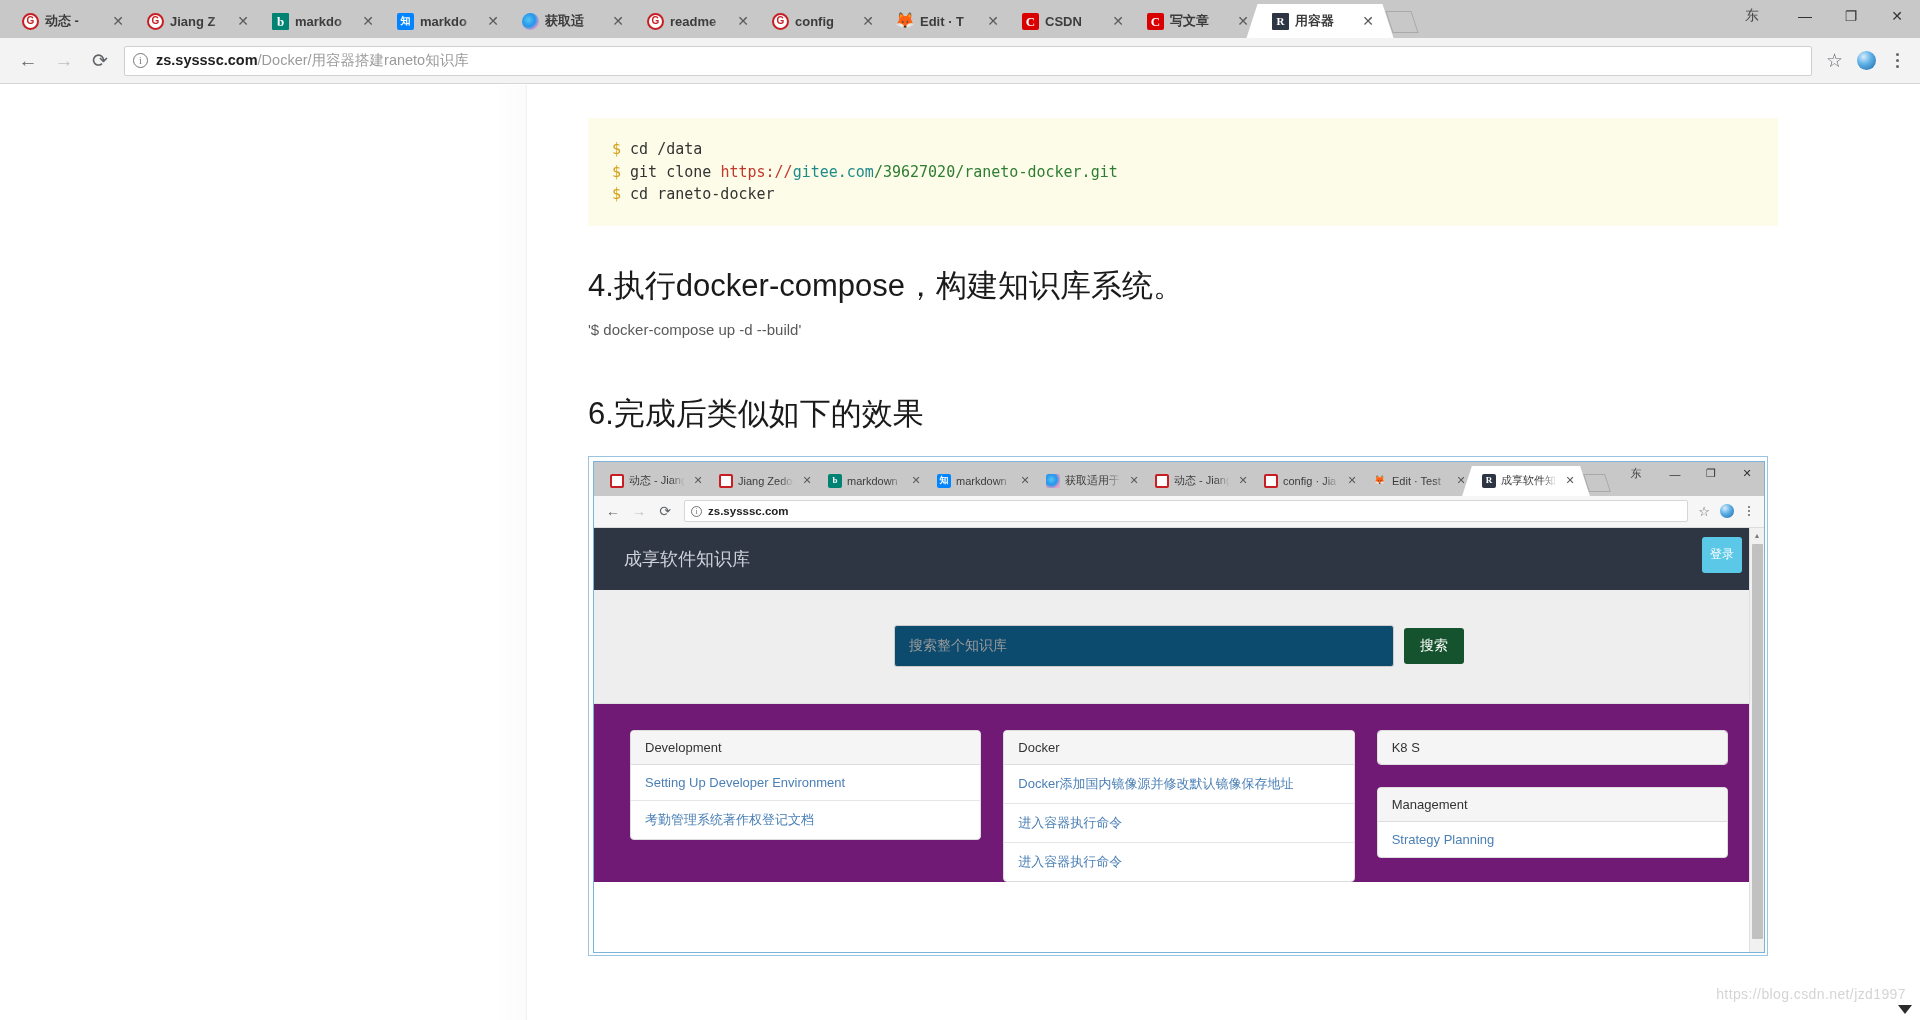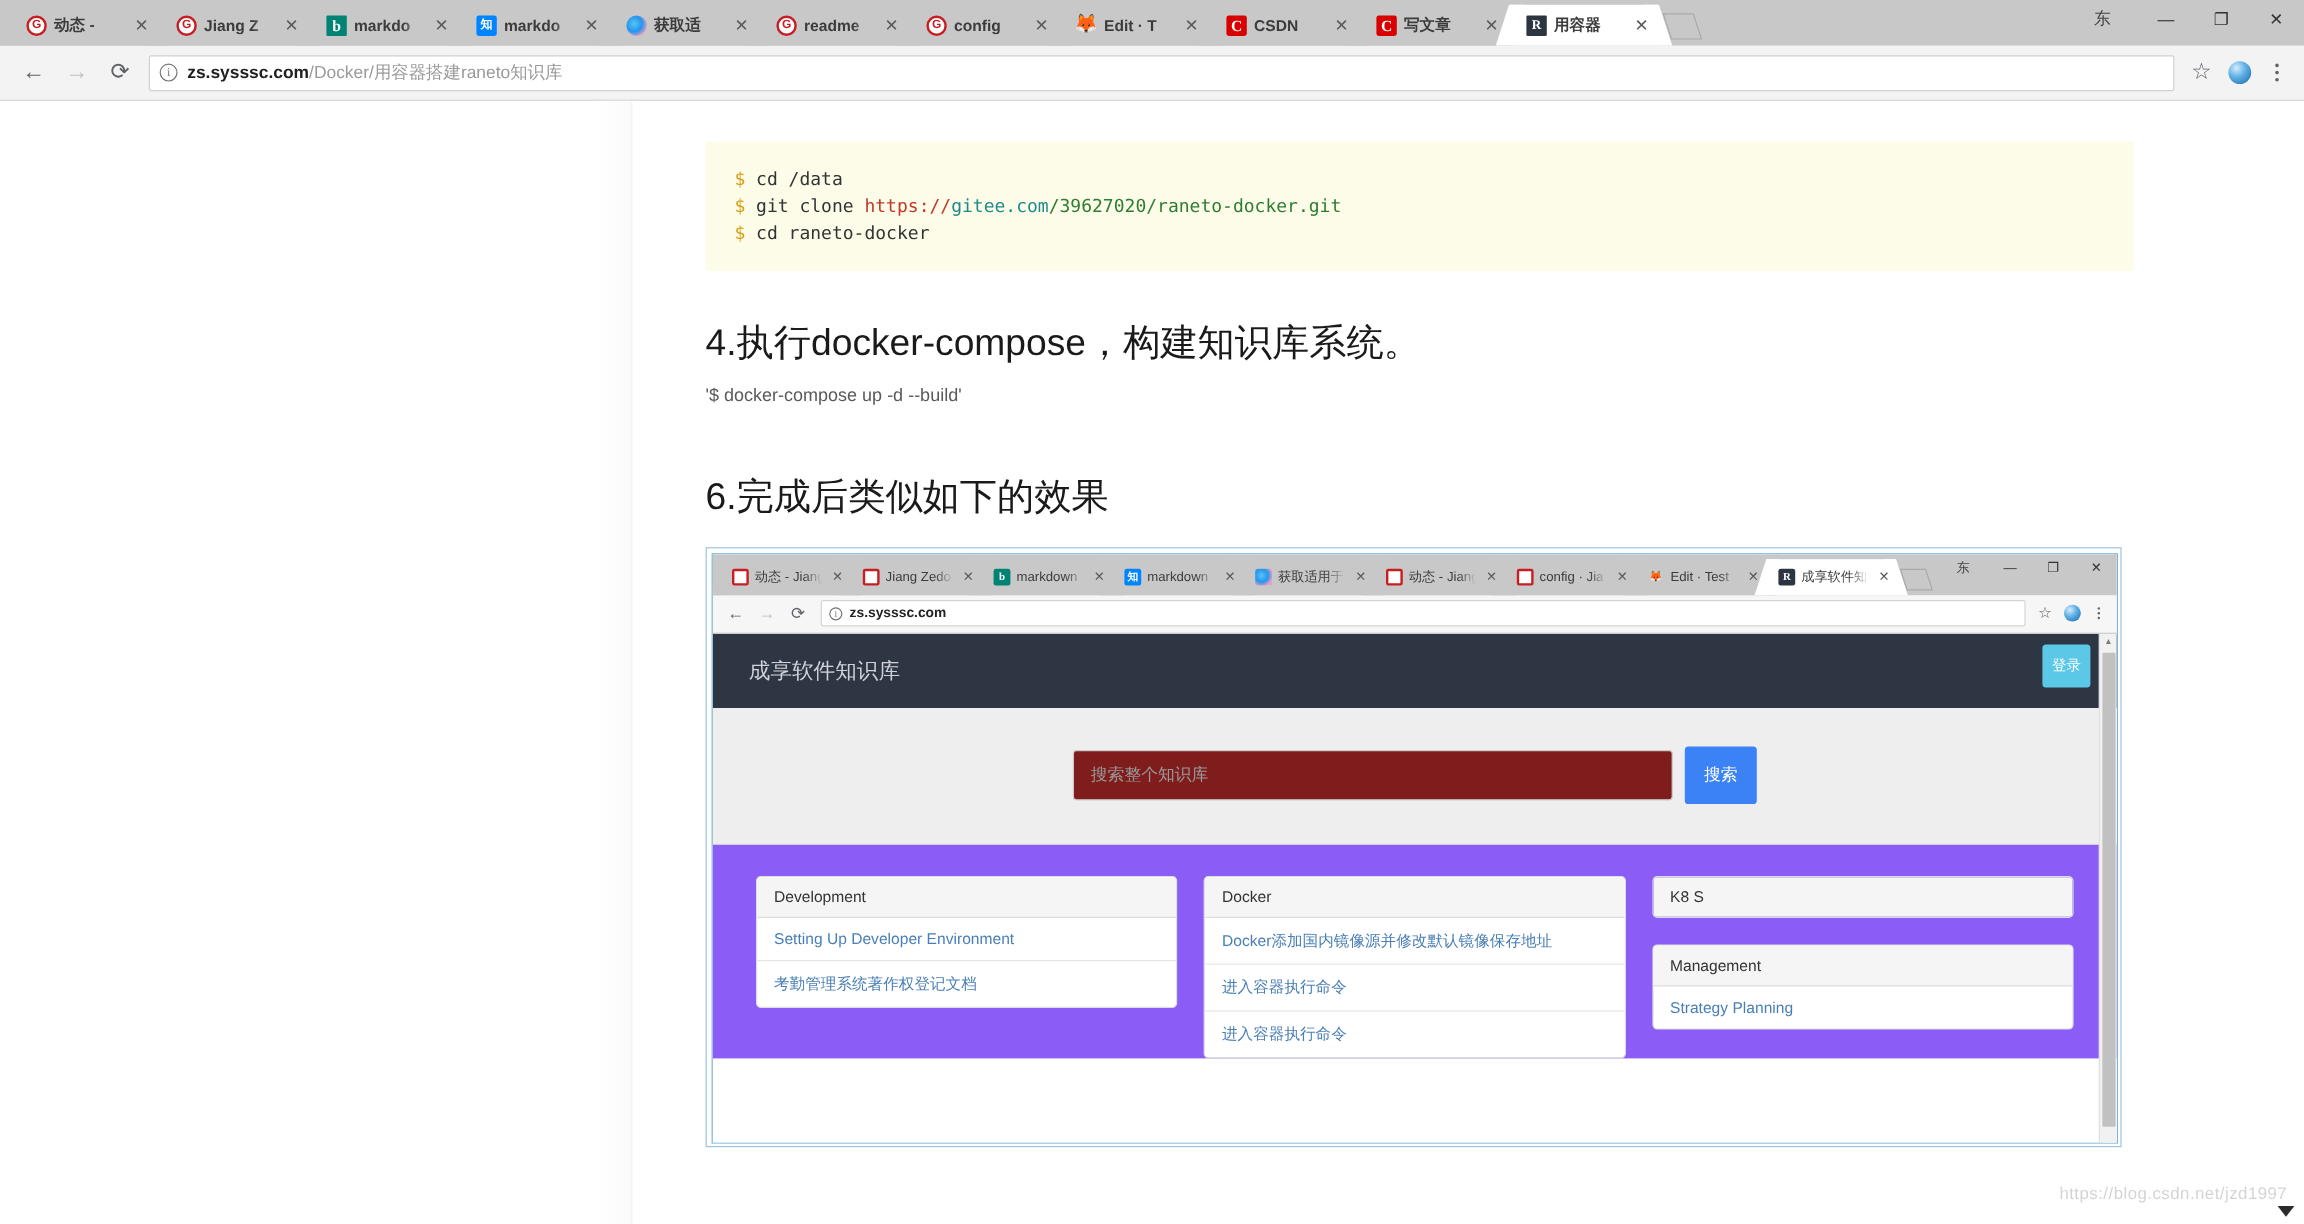--- a/index.html
+++ b/index.html
@@ -247,30 +247,30 @@
   .kb-login {
     position: absolute; right: 22px; top: 9px; width: 40px; height: 36px;
     background: #5bc8e8; color: #fff; font-size: 12px;
     display: flex; align-items: center; justify-content: center; border-radius: 3px;
   }
   .kb-searchwrap {
     height: 114px; background: #eeeeee; display: flex; align-items: center;
     justify-content: center; gap: 10px; border-bottom: 1px solid #e0e0e0;
   }
   .kb-input {
-    width: 500px; height: 42px; background: #7f1d1d; border: 1px solid #cccccc;
+    width: 500px; height: 42px; background: #0c4a6e; border: 1px solid #cccccc;
     border-radius: 3px; display: flex; align-items: center; padding: 16px 14px;
     font-size: 14px; color: #9a9a9a;
   }
   .kb-searchbtn {
-    width: 60px; height: 48px; background: #3b82f6; border-radius: 3px;
+    width: 60px; height: 36px; background: #14532d; border-radius: 3px;
     color: #fff; font-size: 14px; display: flex; align-items: center;
     justify-content: center;
   }
-  .kb-body { padding: 26px 36px 0 36px; display: flex; gap: 22px; background: #8b5cf6; }
+  .kb-body { padding: 26px 36px 0 36px; display: flex; gap: 22px; background: #701a75; }
   .kb-col { flex: 1 1 0; display: flex; flex-direction: column; gap: 22px; }
   .kb-card { border: 1px solid #dddddd; border-radius: 4px; overflow: hidden;
              background: #fff; }
   .kb-card-head {
     background: #f5f5f5; padding: 9px 14px; font-size: 13px; color: #333333;
     border-bottom: 1px solid #dddddd;
   }
   .kb-card.empty .kb-card-head { border-bottom: none; }
   .kb-item {
     padding: 10px 14px; font-size: 13px; color: #4a7fb5;

